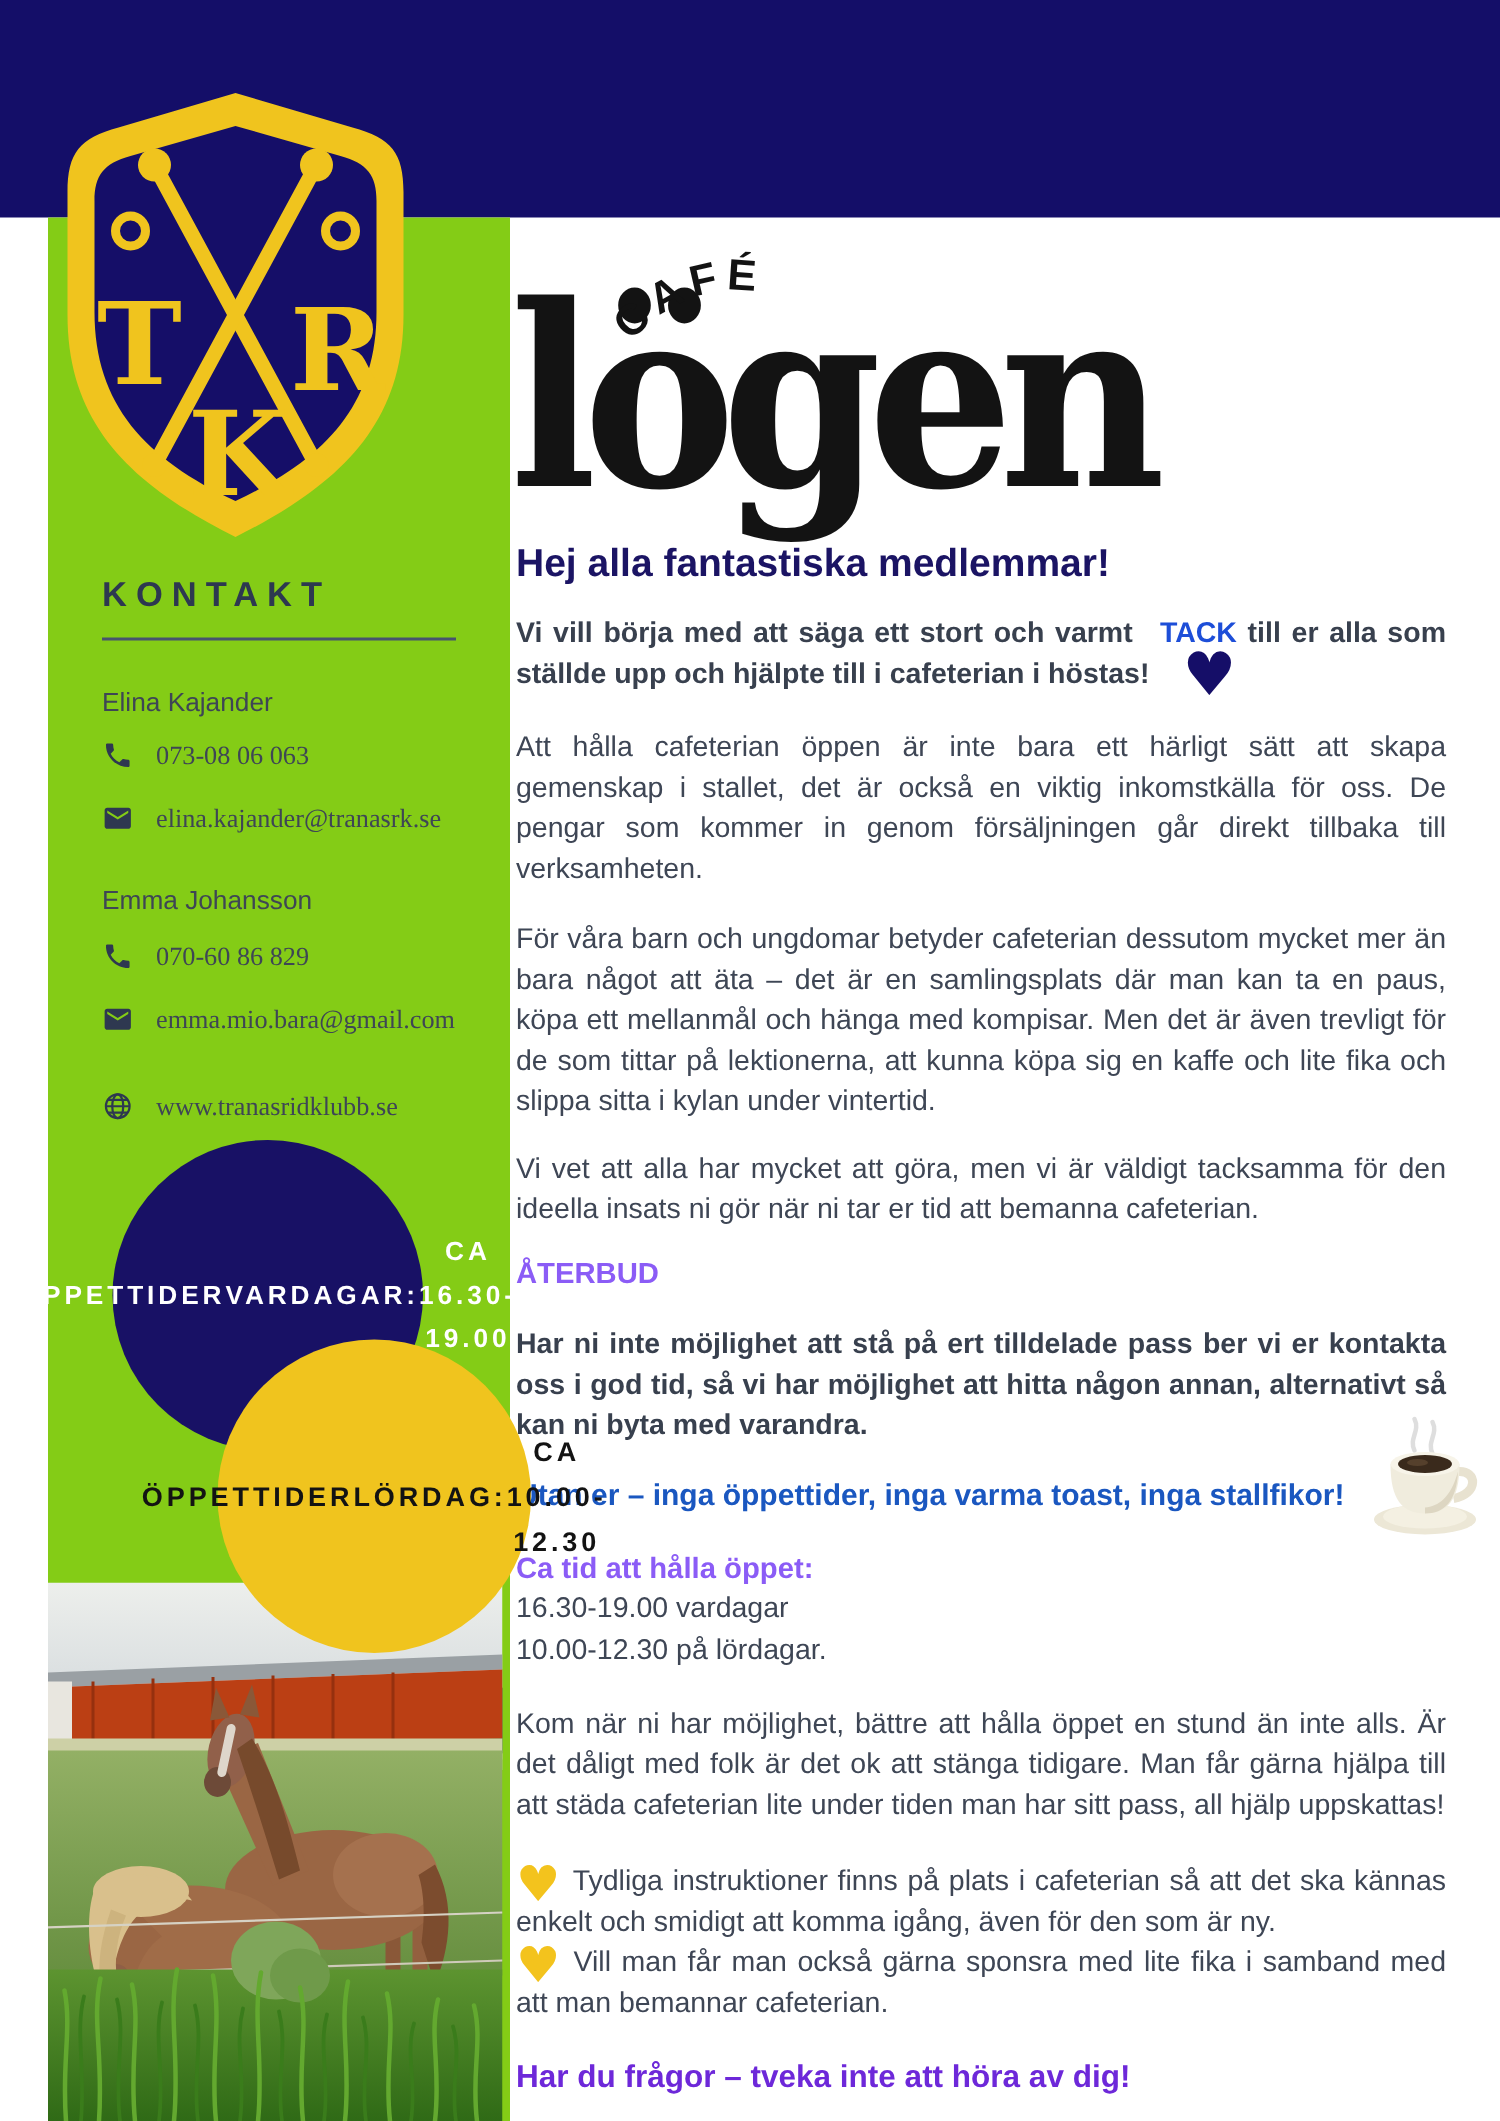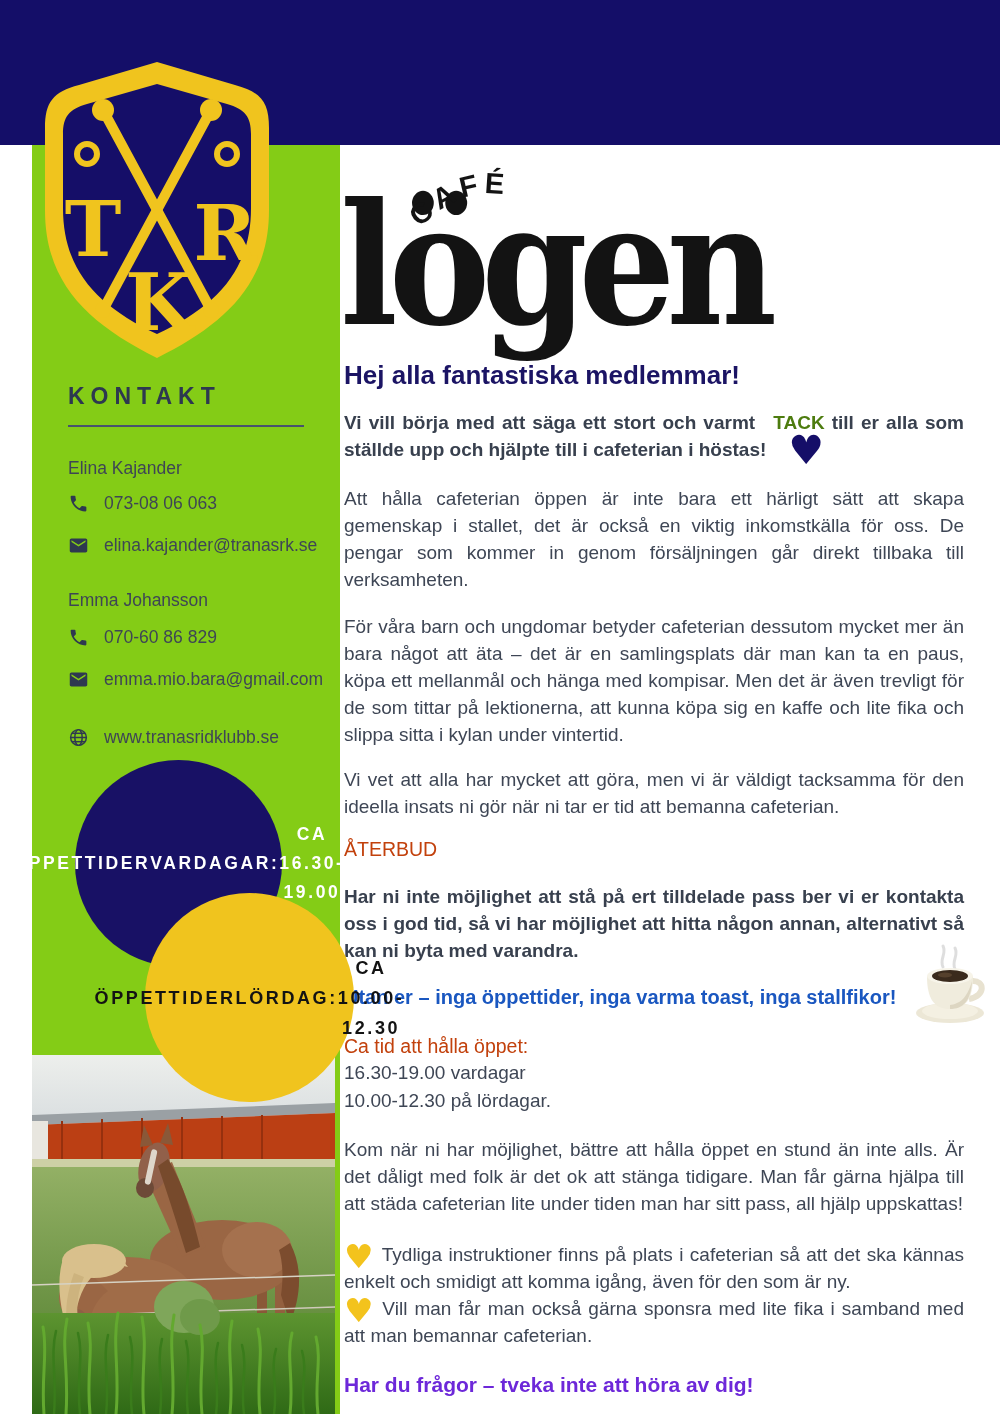--- a/index.html
+++ b/index.html
@@ -18,21 +18,21 @@
 
   .kontakt-heading {
     position:absolute; left:36px; top:238px;
     font-size:23px; font-weight:bold; letter-spacing:6px; color:#2d3850;
   }
   .kontakt-rule { position:absolute; left:36px; top:280px; width:236px; height:2px; background:#47536e; }
 
   .contact-name { position:absolute; left:36px; font-size:17.5px; color:#3e4655; }
   .crow { position:absolute; left:36px; display:flex; align-items:center; gap:15px; }
   .crow .cicon { width:21px; height:21px; flex:0 0 auto; }
-  .crow .ctext { font-size:17.5px; color:#3e4655; }
+  .crow .ctext { font-size:17.5px; color:#3e4655;font-family:Liberation Serif, serif; }
 
   
   .circle {
     position:absolute; border-radius:50%;
     display:flex; flex-direction:row; align-items:center; justify-content:center;
     text-align:center; font-weight:bold; letter-spacing:2.6px;
   }
   .circle-navy {
     left:43px; top:615px; width:207px; height:207px; background:#181165;
     color:#ffffff; font-size:17.5px; line-height:29px; z-index:2;
@@ -45,26 +45,26 @@
   .photo { position:absolute; left:0; top:910px; width:303px; height:359px; z-index:1; }
 
   
   .main { position:absolute; left:344px; top:148px; width:620px; }
   .logo { display:block; width:430px; height:208px; overflow:visible; }
   .greeting { margin-top:4px; font-size:26px; font-weight:bold; color:#1b1464; }
 
   p.body { margin:22px 0 0; font-size:19px; line-height:27px; color:#3e4655; text-align:justify; }
   p.body.tight { margin-top:18px; }
   p.bold { font-weight:bold; color:#38404e; }
-  .accent-blue { color:#4d7c0f; font-weight:bold;margin-left:11px; }
+  .accent-blue { color:#1d4ed8; font-weight:bold;margin-left:11px; }
   .heart { font-family:"DejaVu Sans", sans-serif; line-height:0; }
   .heart-navy { color:#150e68; font-size:40px; vertical-align:-8px; margin-left:22px; }
   .heart-yellow { color:#f3c31d; font-size:33px; vertical-align:-7px; margin-right:7px; }
 
-  .section-heading { margin:18px 0 0; font-size:19.5px; font-weight:normal; color:#c2410c; }
+  .section-heading { margin:18px 0 0; font-size:19.5px; font-weight:bold; color:#8b5cf6; }
   .aterbud-body { margin-top:1px; }
   .slogan { margin:22px 0 0; font-size:20px; font-weight:bold; color:#1a57c0; white-space:nowrap; }
   .hours-heading { margin-top:26px; }
   .hours-line { margin:2px 0 0; font-size:19px; line-height:26px; color:#3e4655; }
   .questions { margin:24px 0 0; font-size:21px; font-weight:bold; color:#6d28d9; white-space:nowrap; }
 
   .coffee { position:absolute; left:905px; top:943px; width:90px; height:84px; z-index:4; }
 </style>
 </head>
 <body>

